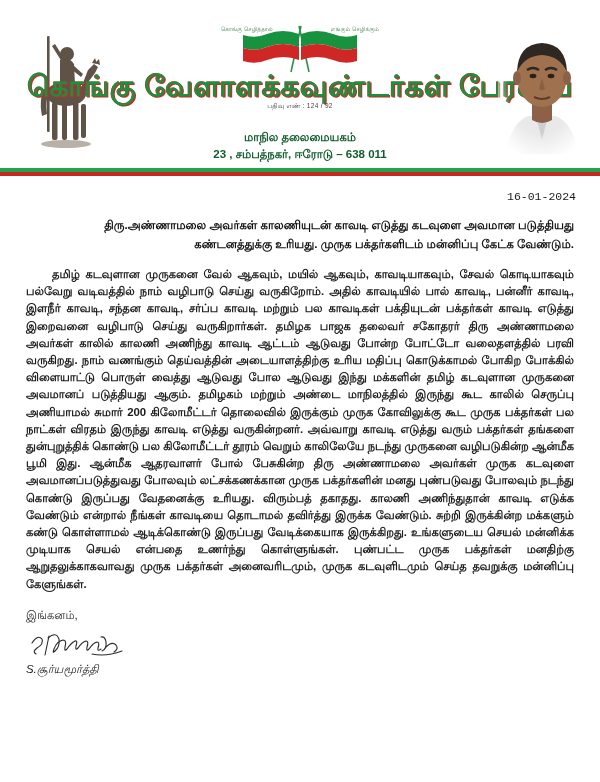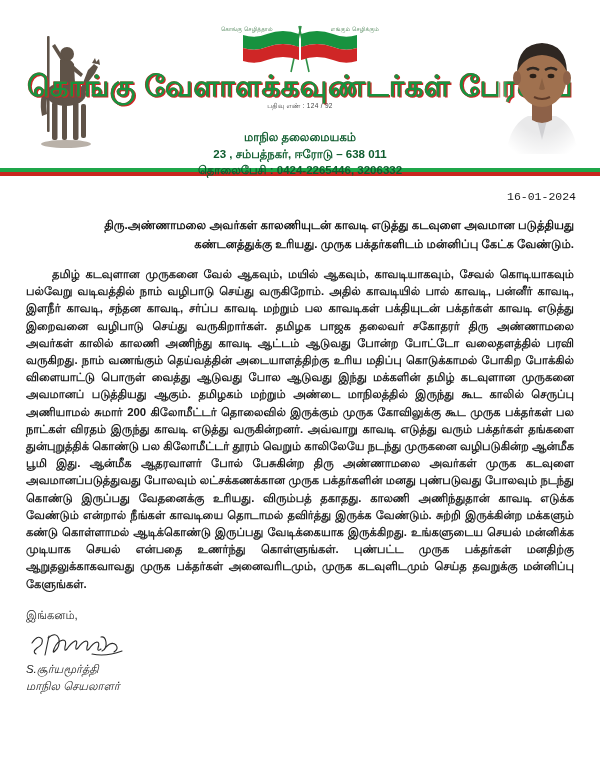--- a/index.html
+++ b/index.html
@@ -222,21 +222,20 @@
     </svg>
   </div>
 
   <div class="org-title">கொங்கு வேளாளக்கவுண்டர்கள் பேரவை</div>
 
   <div class="reg-no">பதிவு எண் : 124 / 92</div>
 
   <div class="addr">
     <div>மாநில தலைமையகம்</div>
     <div>23 , சம்பத்நகர், ஈரோடு – 638 011</div>
-    <div>தொலைபேசி : 0424-2265446, 3206332</div>
   </div>
 
   <div class="portrait">
     <svg viewBox="0 0 88 126" width="88" height="126" aria-hidden="true">
       <defs>
         <radialGradient id="fade" cx="50%" cy="45%" r="62%">
           <stop offset="62%" stop-color="#ffffff" stop-opacity="0"></stop>
           <stop offset="100%" stop-color="#ffffff" stop-opacity="1"></stop>
         </radialGradient>
       </defs>
@@ -291,15 +290,14 @@
         <path d="M22 11 Q30 4 33 12 Q34 20 29 24 Q26 27 28 22 Q31 14 37 13 Q41 13 39 20 Q38 25 41 22 Q45 16 49 14 Q52 13 50 19 Q49 24 52 21 Q56 15 60 14 Q63 14 61 20 Q60 25 63 22 Q67 16 71 15 Q74 15 72 21 Q71 25 75 22"></path>
         <path d="M75 10 Q79 9 80 15 Q81 22 76 24"></path>
         <path d="M80 20 Q86 14 90 18 Q93 22 88 25"></path>
         <path d="M66 27 Q80 30 96 24"></path>
       </g>
     </svg>
   </div>
 
   <div class="sign-block">
     <div>S.சூர்யமூர்த்தி</div>
-    <div>மாநில செயலாளர்</div>
   </div>
 </div>
 
 </body></html>

